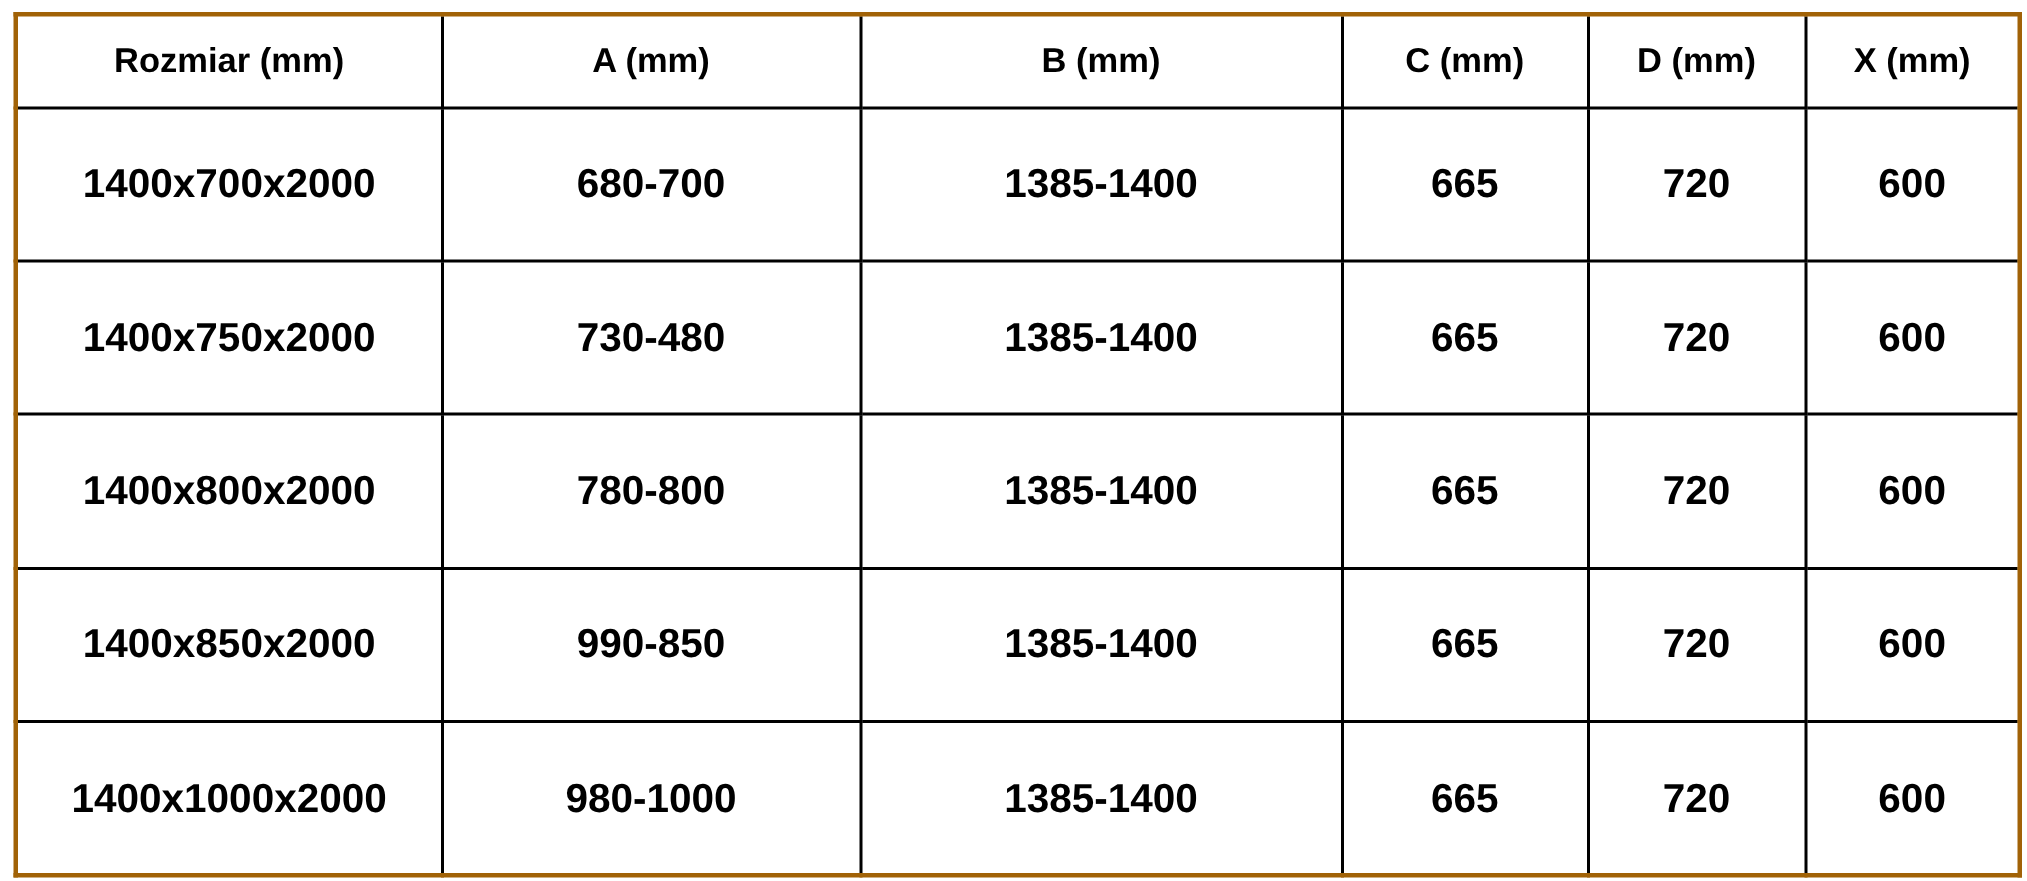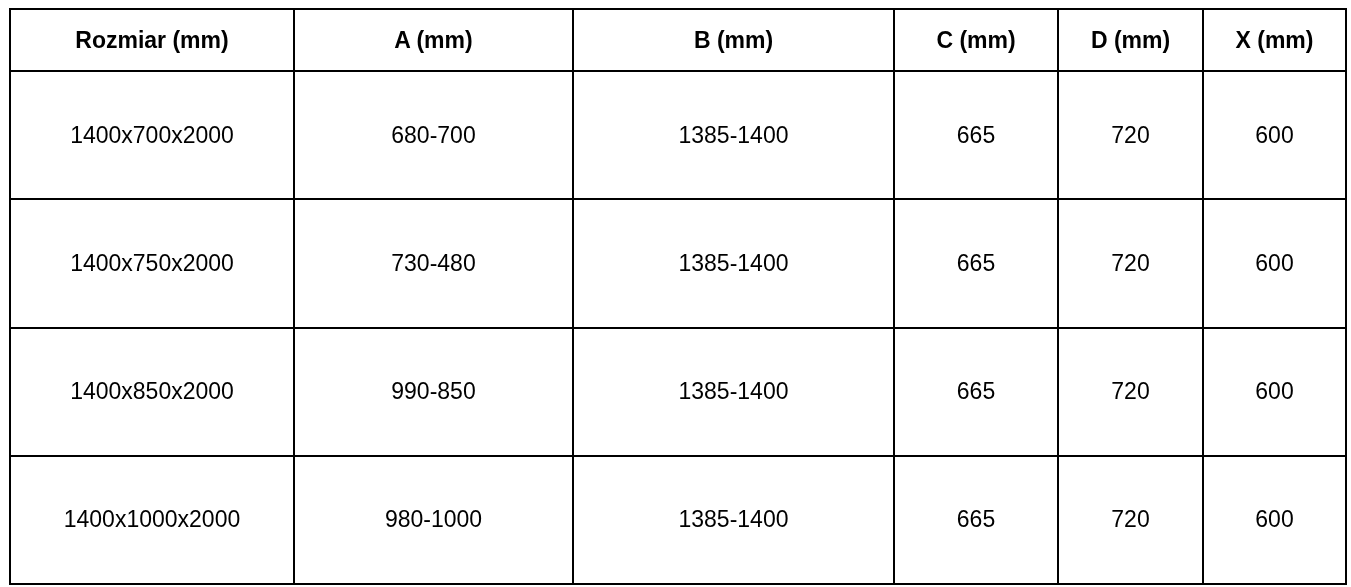--- a/index.html
+++ b/index.html
@@ -14,40 +14,40 @@
   }
   table.spec-table {
     border-collapse: collapse;
     table-layout: fixed;
     position: absolute;
     left: 9px;
     top: 8px;
     width: 1336px;
     height: 577px;
     background: #ffffff;
-    border: 1px solid #a16207;
+    border: 3px solid #a16207;
   }
   table.spec-table th,
   table.spec-table td {
     border: 2px solid #000000;
     text-align: center;
     vertical-align: middle;
     color: #000000;
     padding: 0 4px;
     overflow: hidden;
     white-space: nowrap;
   }
   table.spec-table th {
     font-weight: bold;
     font-size: 23px;
     height: 62px;
   }
   table.spec-table td {
-    font-weight: normal;
-    font-size: 23px;
+    font-weight: bold;
+    font-size: 27px;
     height: 64px;
   }
   col.c-rozmiar { width: 284px; }
   col.c-a       { width: 279px; }
   col.c-b       { width: 321px; }
   col.c-c       { width: 164px; }
   col.c-d       { width: 145px; }
   col.c-x       { width: 143px; }
 </style>
 </head>
@@ -83,20 +83,28 @@
       </tr>
       <tr>
         <td>1400x750x2000</td>
         <td>730-480</td>
         <td>1385-1400</td>
         <td>665</td>
         <td>720</td>
         <td>600</td>
       </tr>
       <tr>
+        <td>1400x800x2000</td>
+        <td>780-800</td>
+        <td>1385-1400</td>
+        <td>665</td>
+        <td>720</td>
+        <td>600</td>
+      </tr>
+      <tr>
         <td>1400x850x2000</td>
         <td>990-850</td>
         <td>1385-1400</td>
         <td>665</td>
         <td>720</td>
         <td>600</td>
       </tr>
       <tr>
         <td>1400x1000x2000</td>
         <td>980-1000</td>

